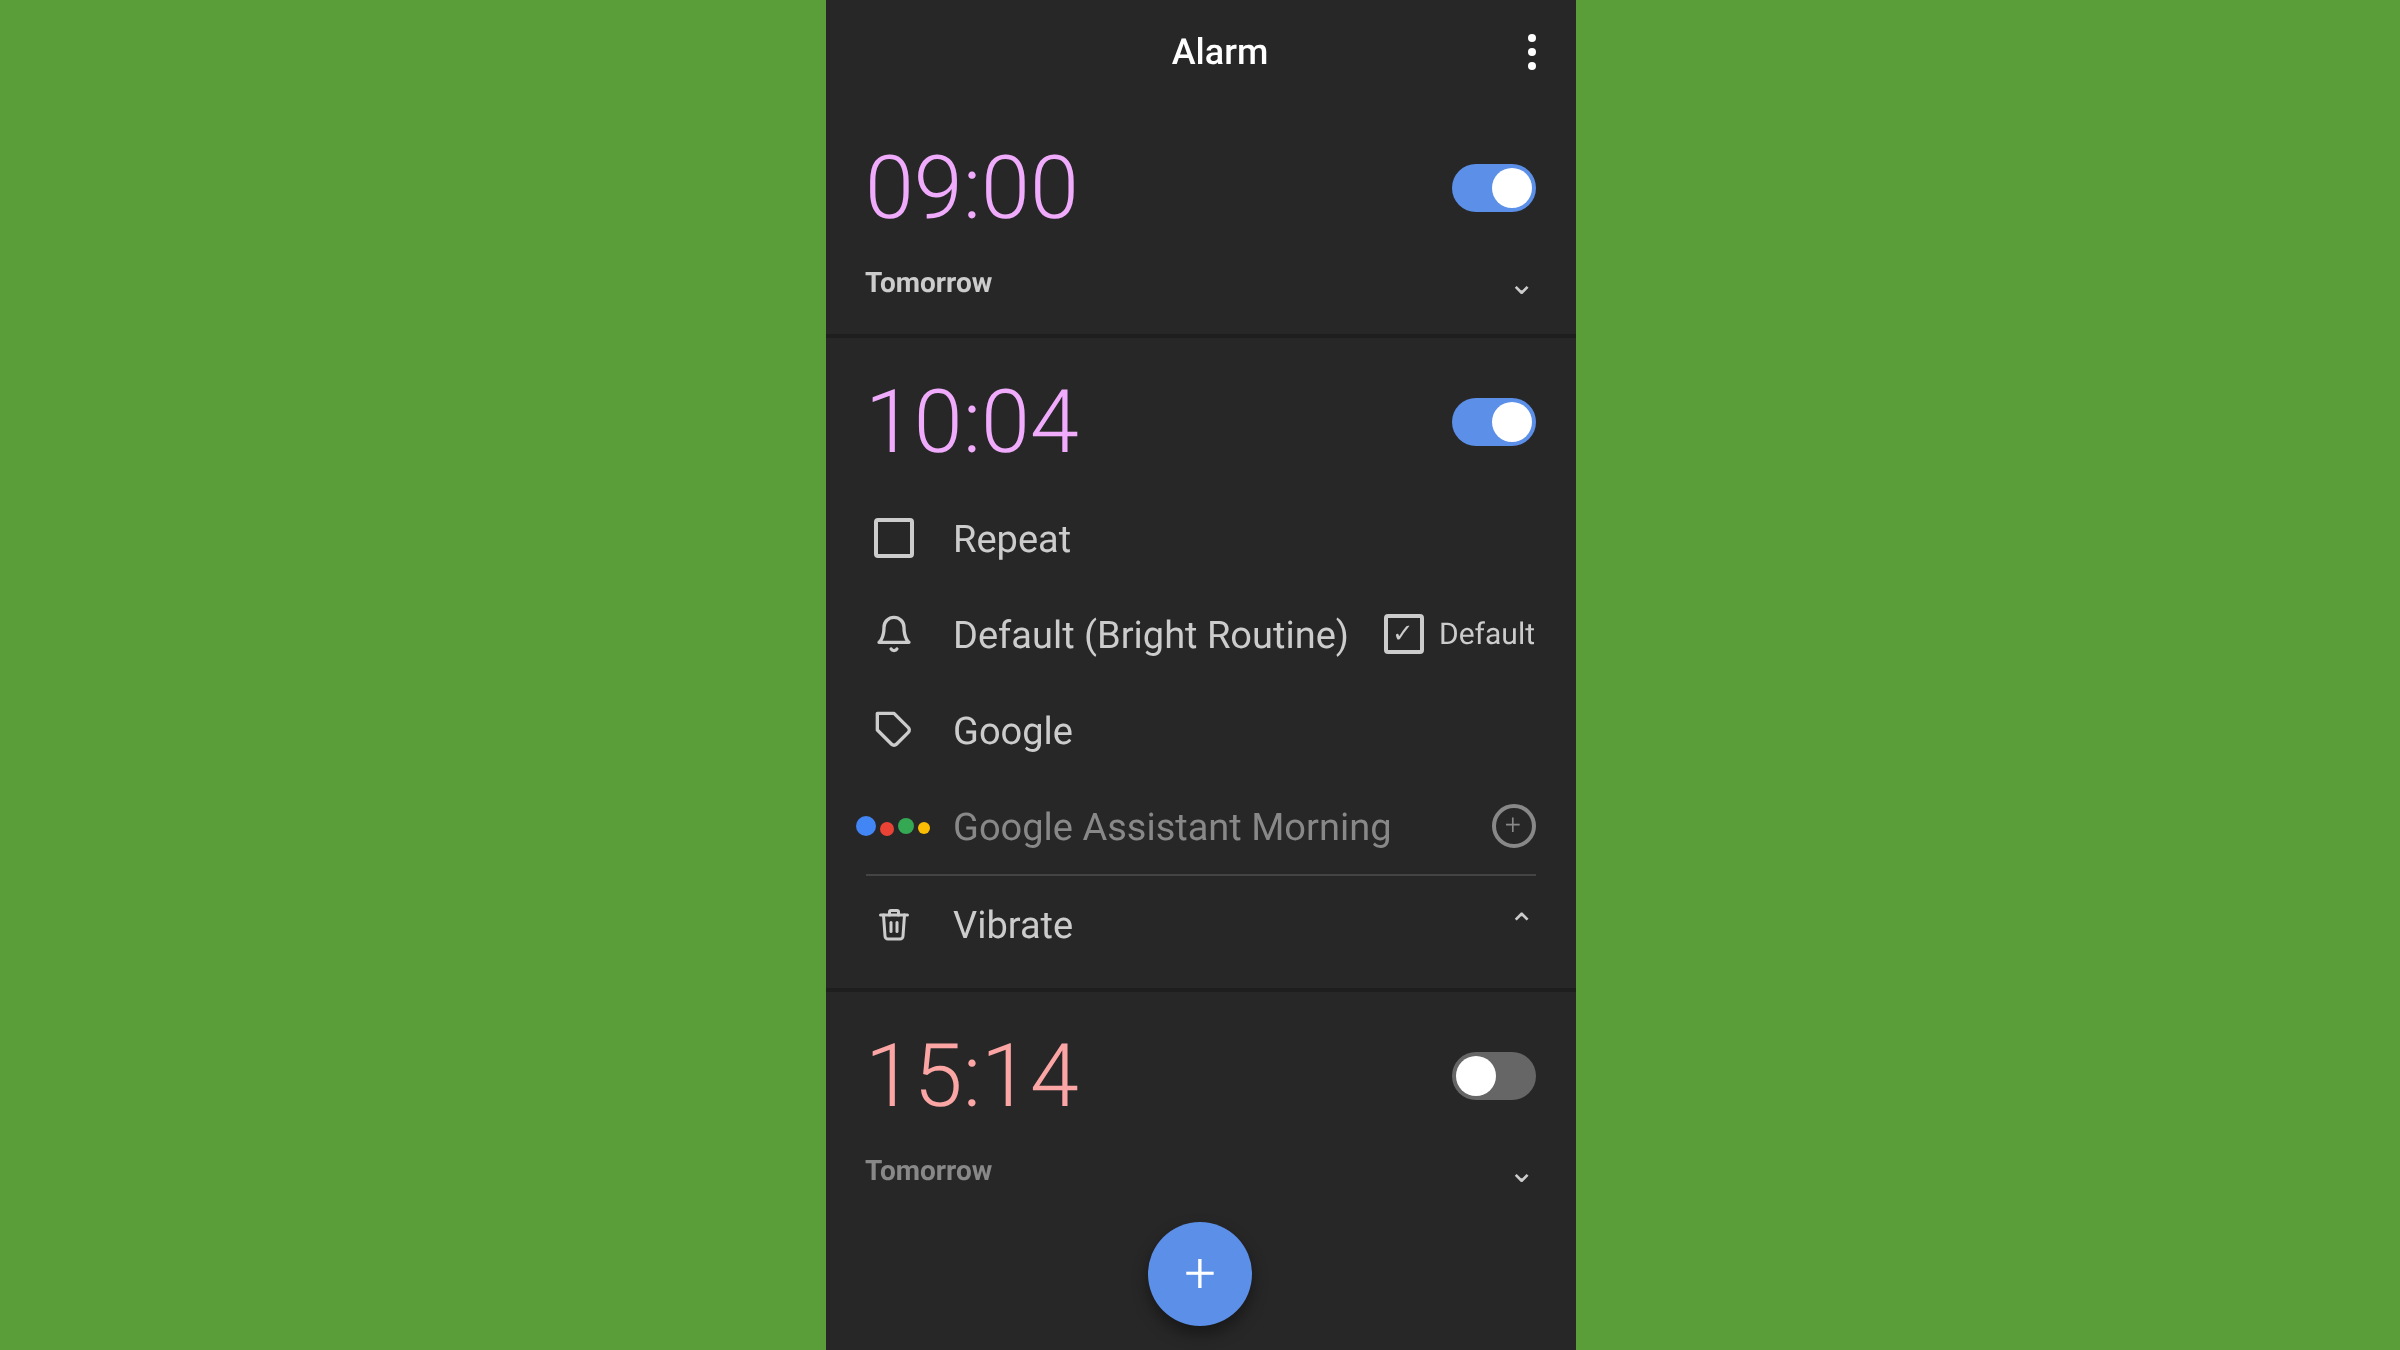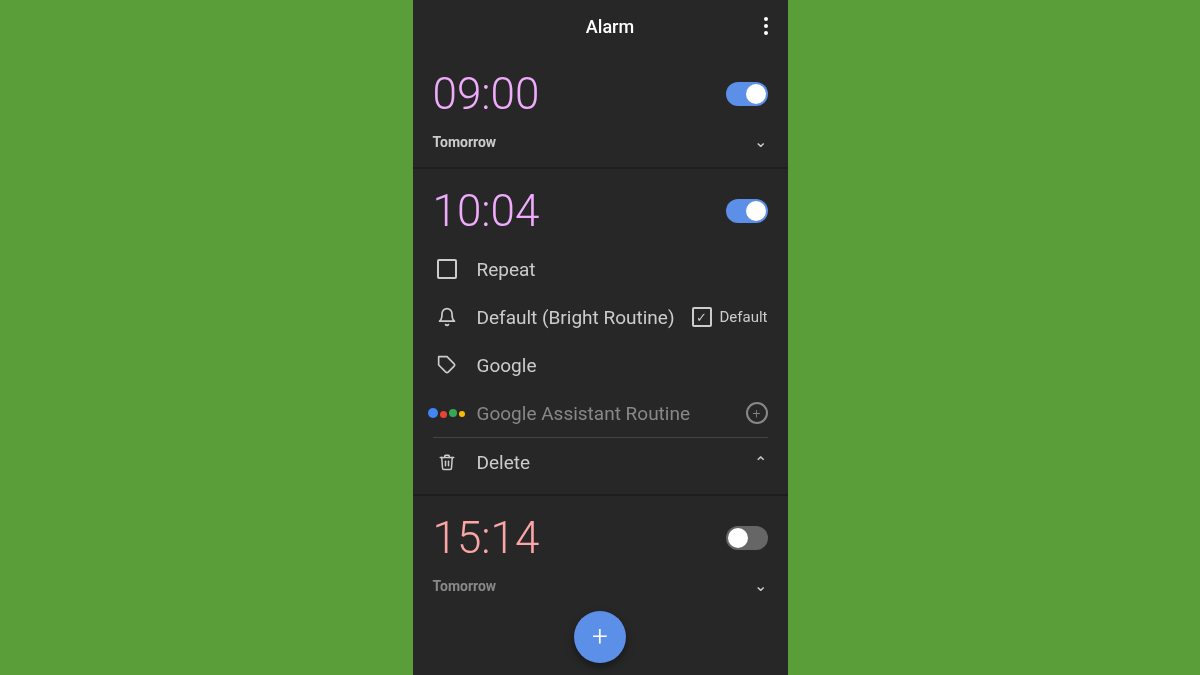--- a/index.html
+++ b/index.html
@@ -314,37 +314,37 @@
 
         <div class="detail-row">
           <div class="ga-icon">
             <div class="ga-dots">
               <div class="ga-dot" style="background-color:#4285f4; width:10px; height:10px;"></div>
               <div class="ga-dot" style="background-color:#ea4335; width:7px; height:7px; margin-top:3px;"></div>
               <div class="ga-dot" style="background-color:#34a853; width:8px; height:8px;"></div>
               <div class="ga-dot" style="background-color:#fbbc04; width:6px; height:6px; margin-top:2px;"></div>
             </div>
           </div>
-          <span class="detail-label" style="color:#888888;">Google Assistant Routine</span>
+          <span class="detail-label" style="color:#888888;">Google Assistant Morning</span>
           <div class="plus-circle">+</div>
         </div>
 
         <div class="divider"></div>
 
         <div class="detail-row">
           <div class="detail-icon">
             <svg width="18" height="20" viewBox="0 0 24 24" fill="none" stroke="#cccccc" stroke-width="2" stroke-linecap="round" stroke-linejoin="round">
               <polyline points="3 6 5 6 21 6"></polyline>
               <path d="M19 6l-1 14a2 2 0 0 1-2 2H8a2 2 0 0 1-2-2L5 6"></path>
               <path d="M10 11v6"></path>
               <path d="M14 11v6"></path>
               <path d="M9 6V4a1 1 0 0 1 1-1h4a1 1 0 0 1 1 1v2"></path>
             </svg>
           </div>
-          <span class="detail-label">Delete</span>
+          <span class="detail-label">Vibrate</span>
           <span style="color:#cccccc; font-size:16px;">⌃</span>
         </div>
       </div>
     </div>
 
     <div class="alarm-card">
       <div class="alarm-main-row">
         <span class="alarm-time inactive">15:14</span>
         <div class="toggle off">
           <div class="toggle-thumb"></div>

